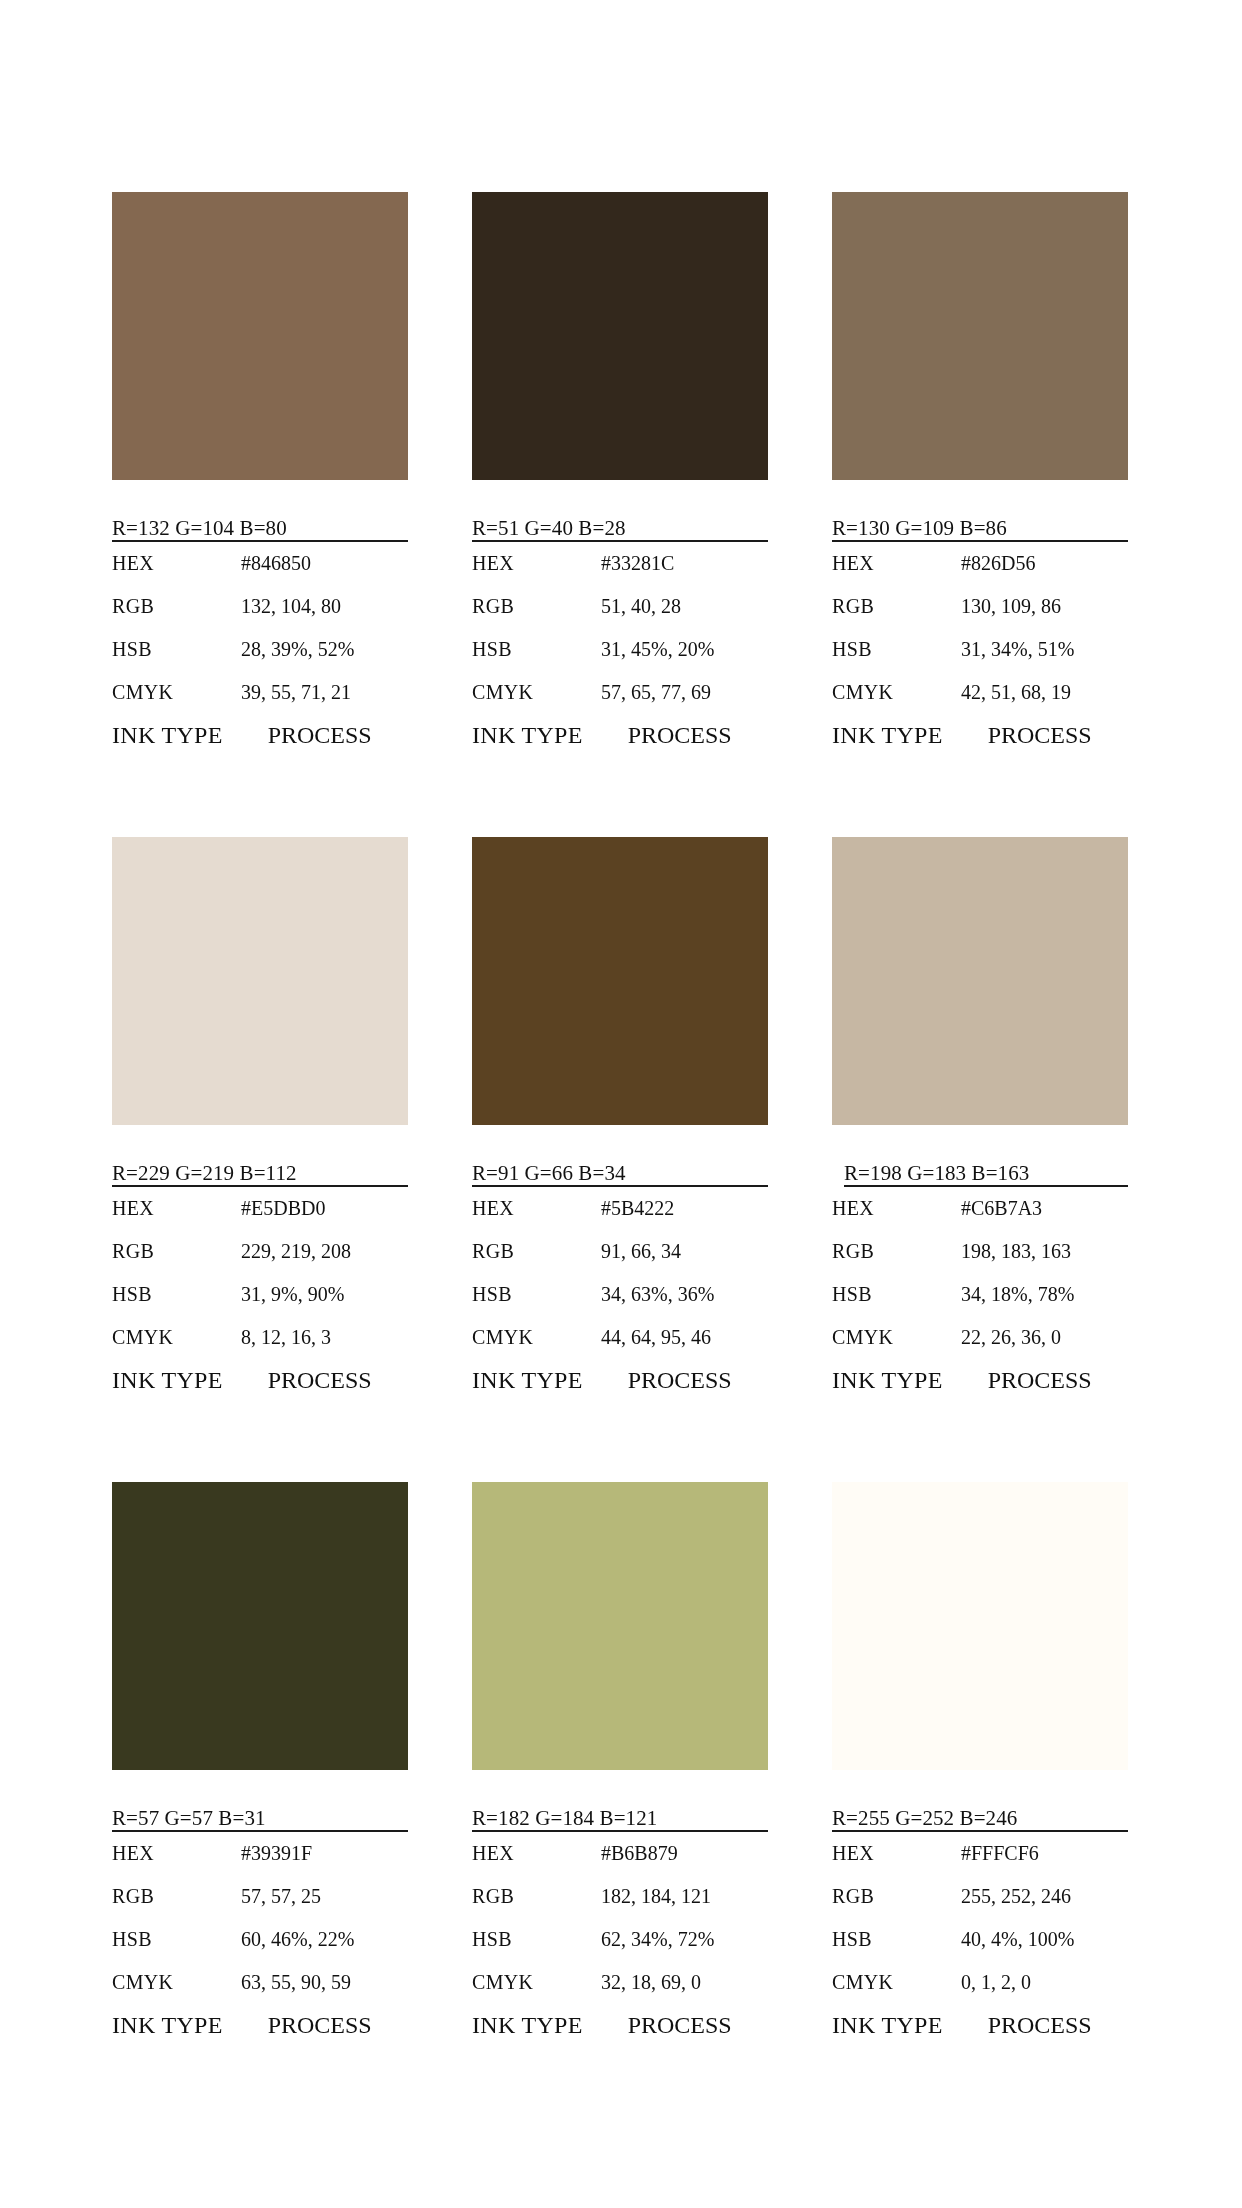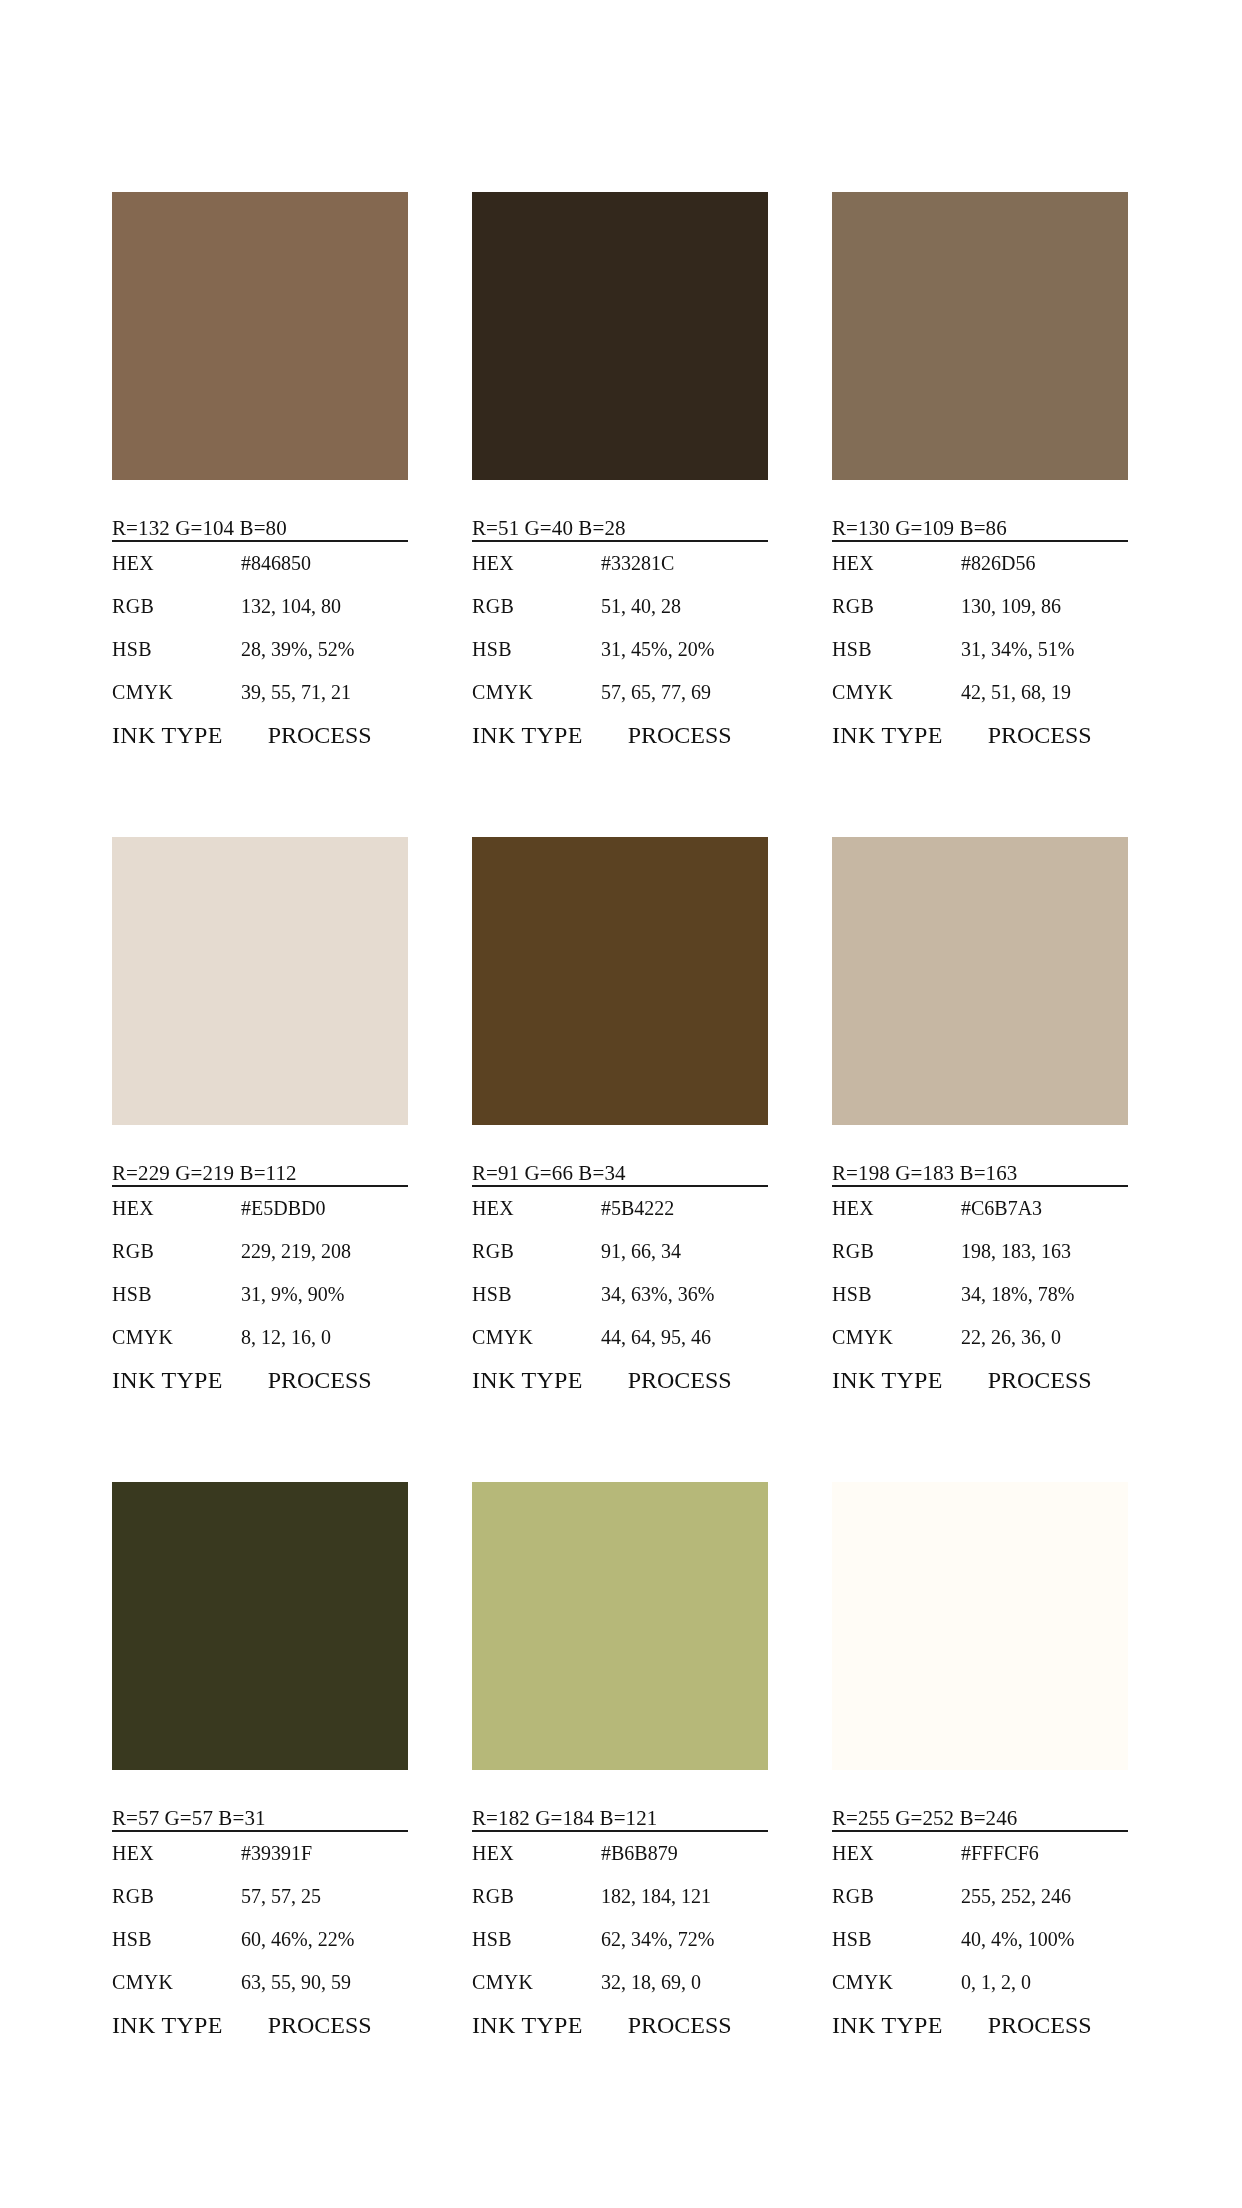--- a/index.html
+++ b/index.html
@@ -190,21 +190,21 @@
       <div class="spec-row kv">
         <span class="spec-label">RGB</span>
         <span class="spec-value">229, 219, 208</span>
       </div>
       <div class="spec-row kv">
         <span class="spec-label">HSB</span>
         <span class="spec-value">31, 9%, 90%</span>
       </div>
       <div class="spec-row kv">
         <span class="spec-label">CMYK</span>
-        <span class="spec-value">8, 12, 16, 0</span>
+        <span class="spec-value">8, 12, 16, 3</span>
       </div>
       <div class="spec-row ink">
         <span class="spec-label">INK TYPE</span>
         <span class="spec-value">PROCESS</span>
       </div>
     </div>
   </div>
 
   <div class="swatch-card">
     <div class="swatch-chip" style="background-color: rgb(91, 66, 34);"></div>
@@ -228,21 +228,21 @@
       </div>
       <div class="spec-row ink">
         <span class="spec-label">INK TYPE</span>
         <span class="spec-value">PROCESS</span>
       </div>
     </div>
   </div>
 
   <div class="swatch-card">
     <div class="swatch-chip" style="background-color: rgb(198, 183, 163);"></div>
-    <div class="swatch-title" style="border-bottom-color: rgb(26, 26, 26);">R=198 G=183 B=163</div>
+    <div class="swatch-title" style="border-bottom-color: rgb(26, 26, 26); margin-left: 12px;">R=198 G=183 B=163</div>
     <div class="spec-table">
       <div class="spec-row kv">
         <span class="spec-label">HEX</span>
         <span class="spec-value">#C6B7A3</span>
       </div>
       <div class="spec-row kv">
         <span class="spec-label">RGB</span>
         <span class="spec-value">198, 183, 163</span>
       </div>
       <div class="spec-row kv">

